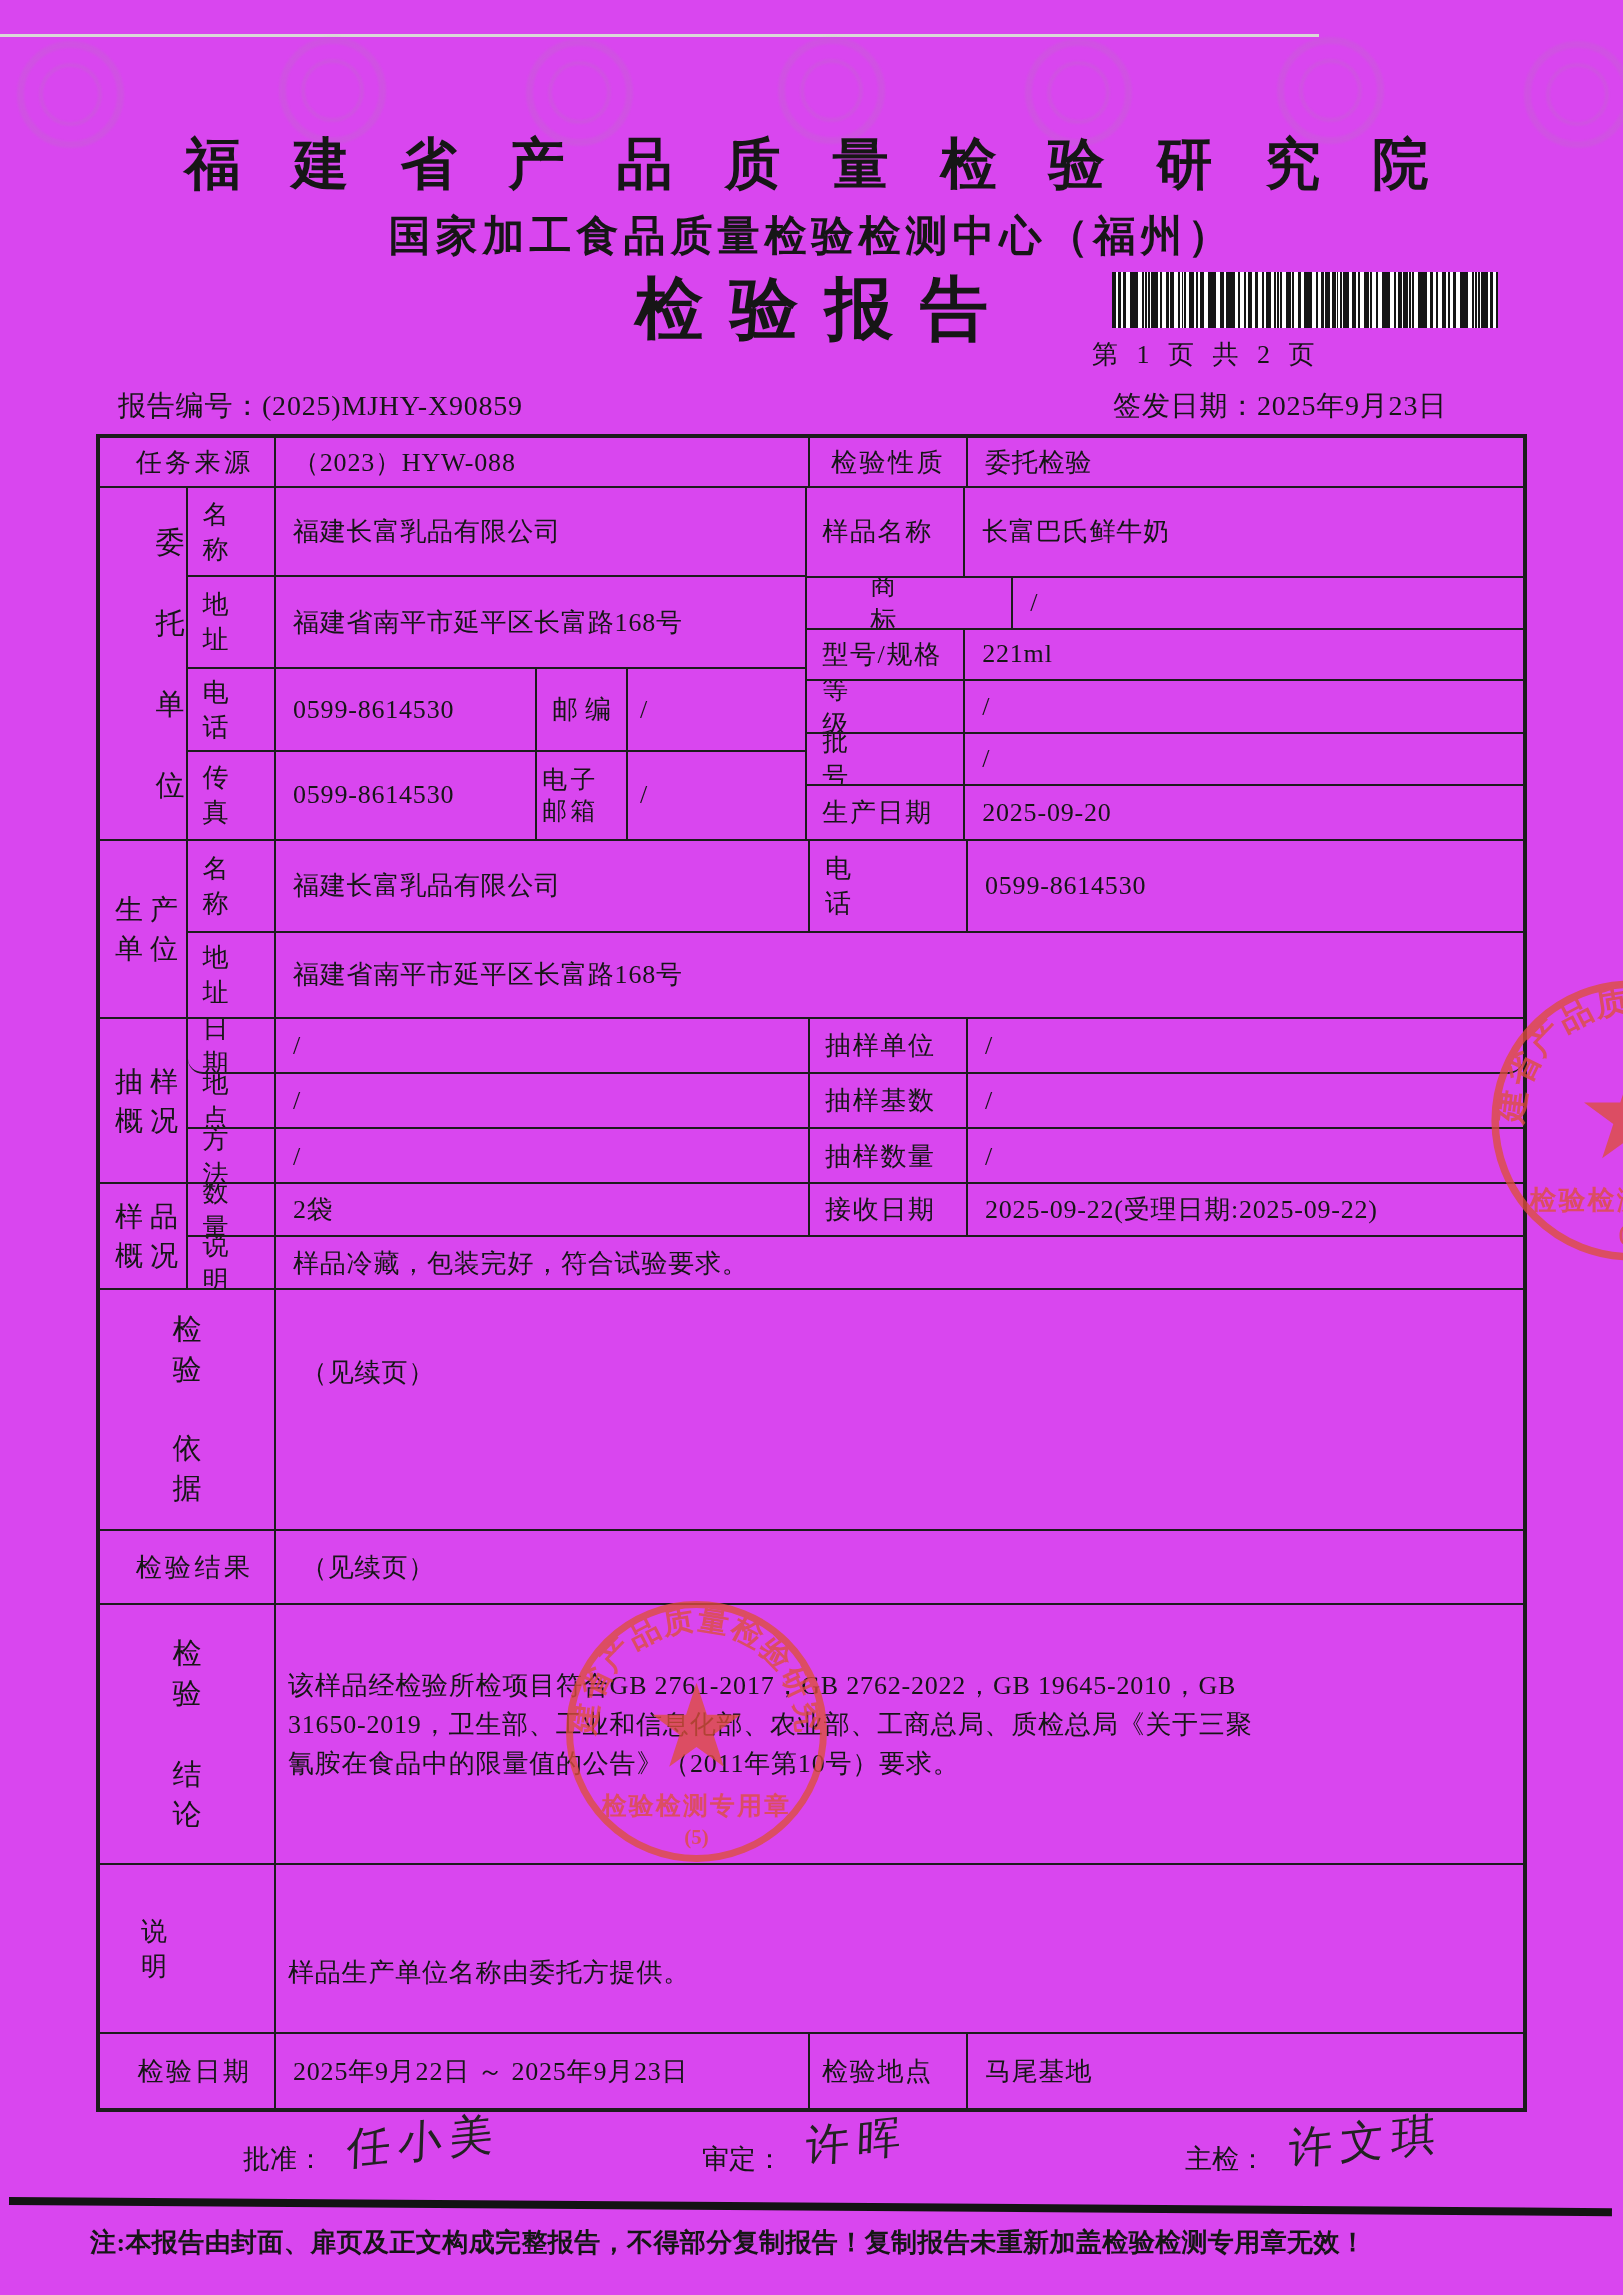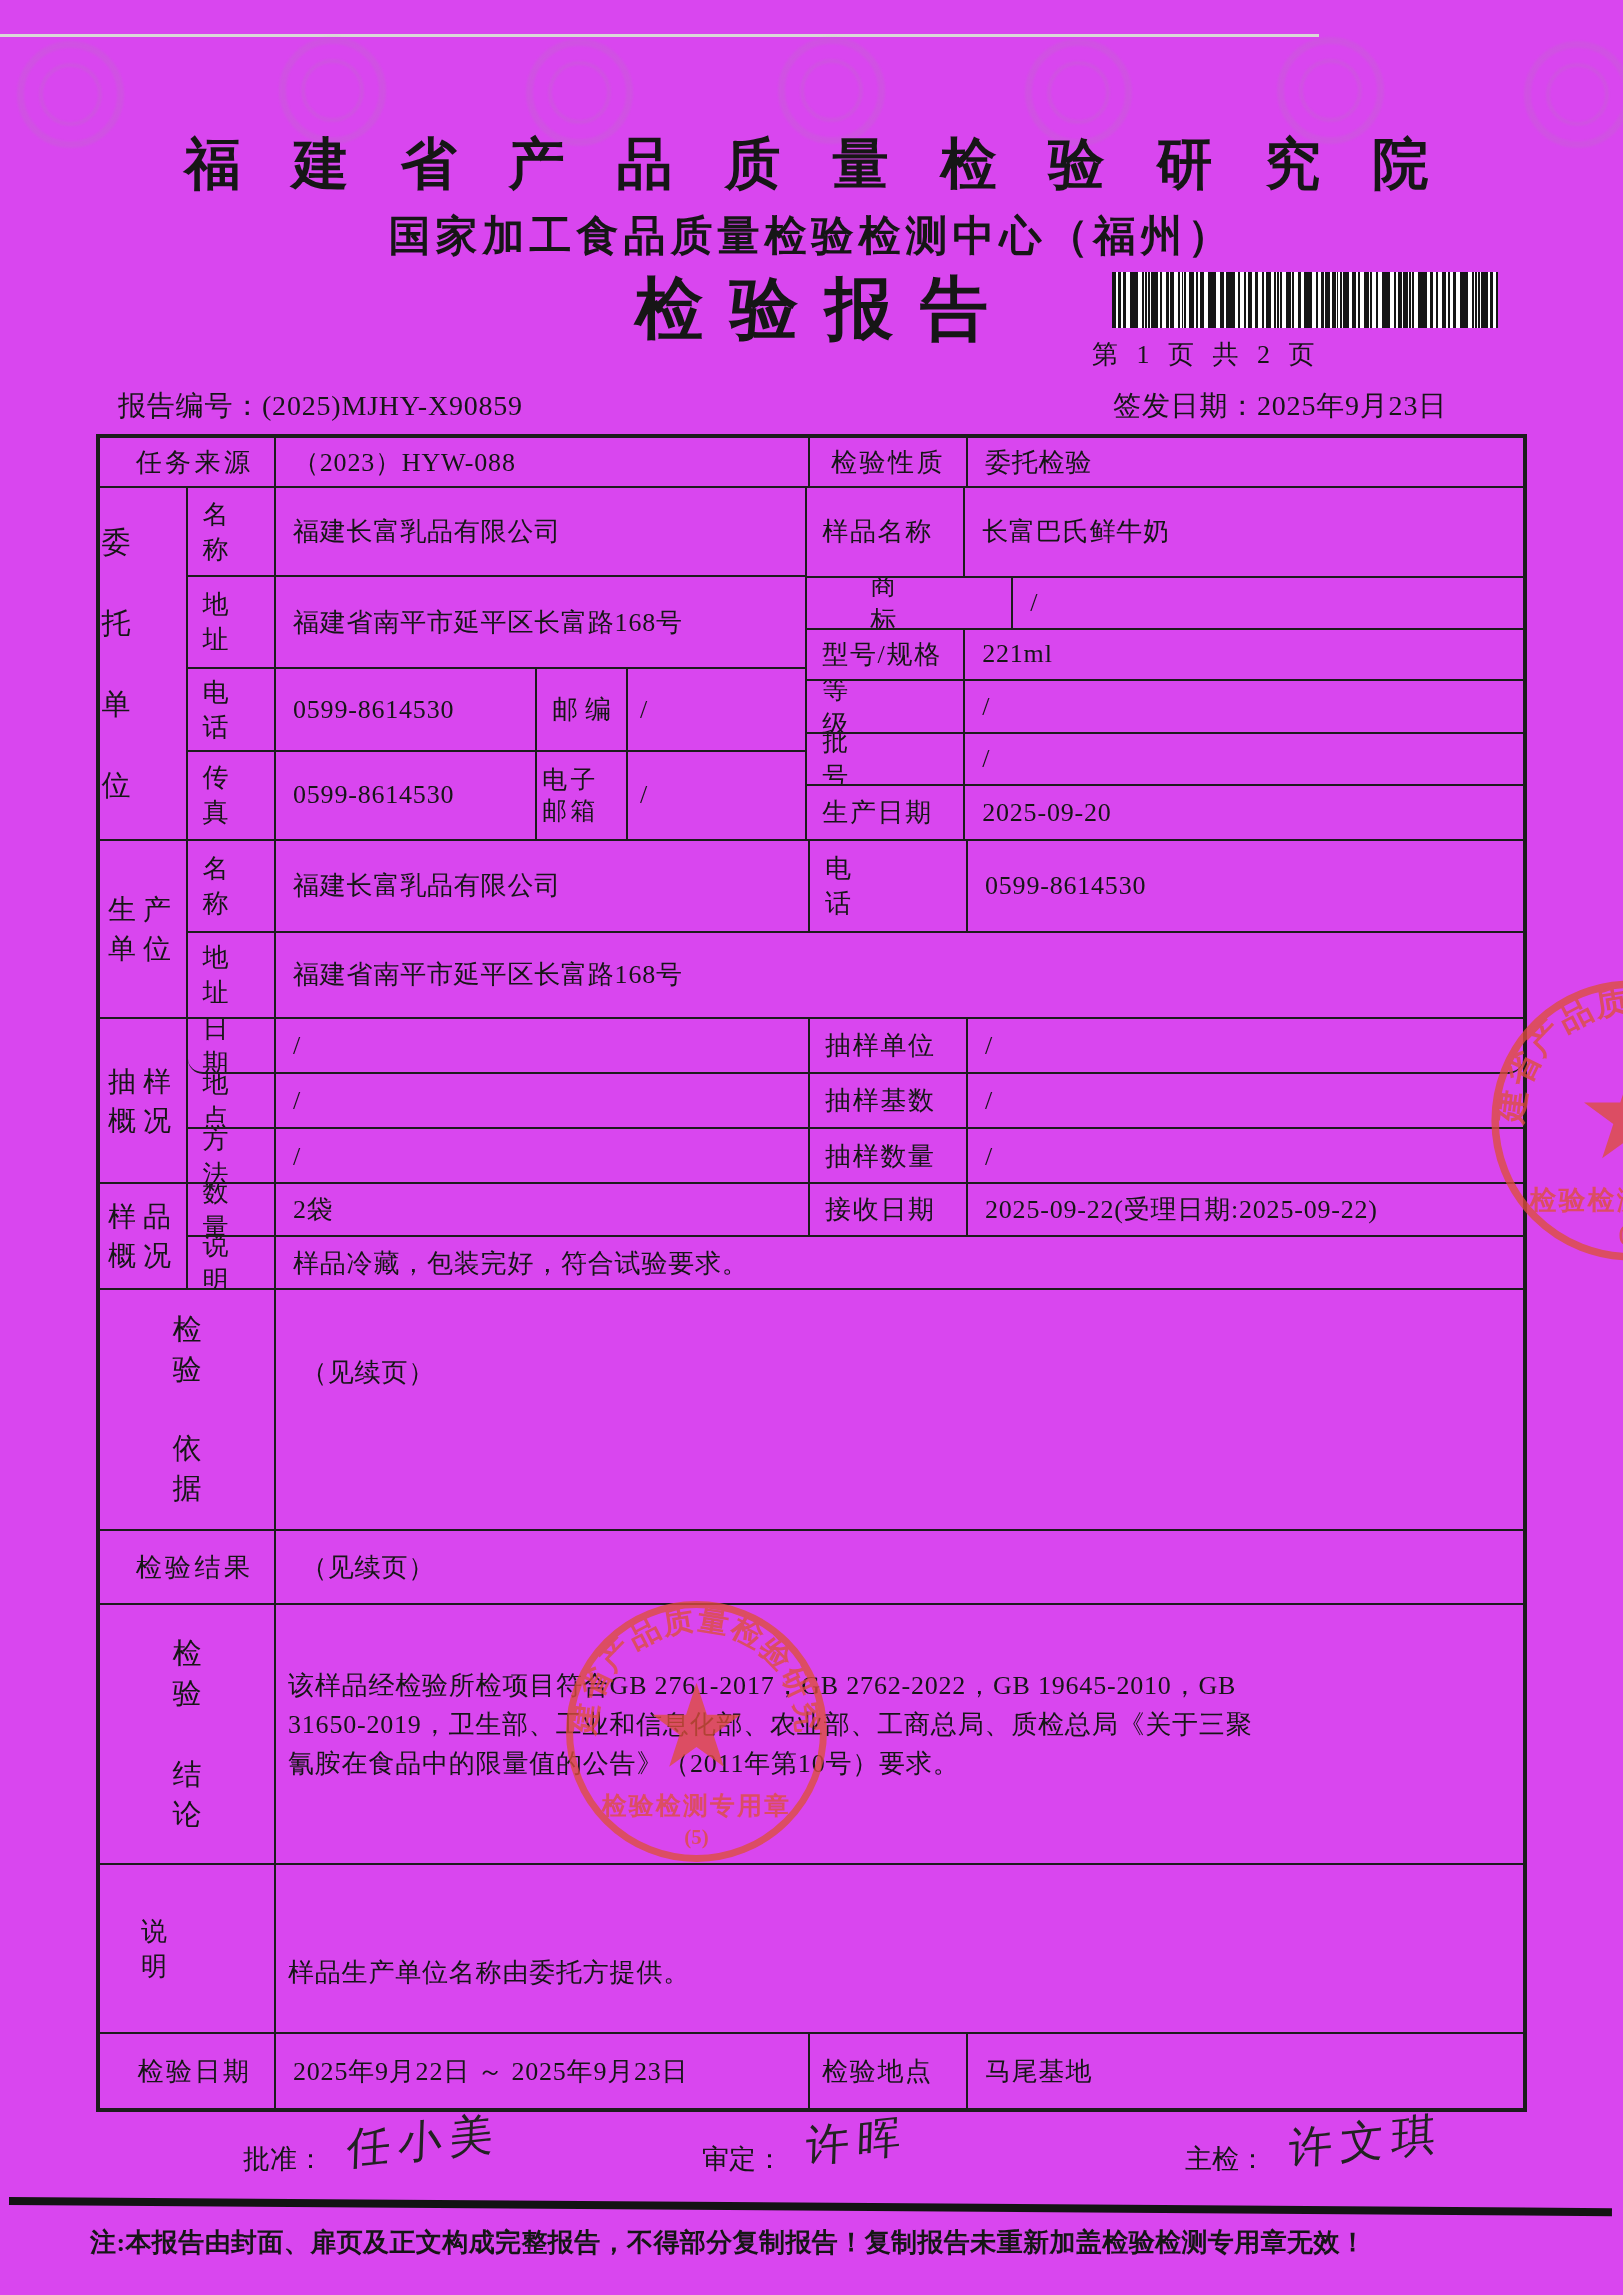--- a/index.html
+++ b/index.html
@@ -39,21 +39,21 @@
   .row .cell:last-child,.band > .cell:last-child{border-right:none;}
   .bdr{border-right:2.5px solid #1c1c1c;}
   .c104{width:88px;flex:none;}.c208{width:176px;flex:none;}.c309{width:261px;flex:none;}
   .c108{width:91px;flex:none;}.c187{width:158px;flex:none;}
   .c632{width:534px;flex:none;}.flex1{flex:1;}
   .lab{justify-content:center;}
   .sp2{letter-spacing:14.4px;padding-left:14.4px;justify-content:center;}
   .spw{letter-spacing:52px;padding-left:15px;justify-content:flex-start;}
   .lab4{padding-left:15px;letter-spacing:1.7px;justify-content:flex-start;}
   .val{padding-left:17px;letter-spacing:0.8px;}
-  .vcell{justify-content:flex-start;}
+  .vcell{justify-content:flex-end;}
   .vtext{width:32px;font-size:29px;line-height:81px;word-break:break-all;text-align:center;}
   .vtext2{width:79px;font-size:28px;line-height:39px;letter-spacing:6.8px;padding-left:6.8px;
           word-break:break-all;text-align:center;}
   .wrap2{width:81px;font-size:25px;line-height:31px;letter-spacing:3.4px;padding-left:5px;
          word-break:break-all;}
   .biglab{flex-direction:column;justify-content:center;gap:39px;}
   .biglab div{letter-spacing:41px;padding-left:41px;text-align:center;font-size:29px;}
   .concl{display:block;padding:61px 252px 0 12px;line-height:39px;letter-spacing:0.8px;}
   
   .siggroup{position:absolute;top:2124px;font-size:27px;white-space:nowrap;}

